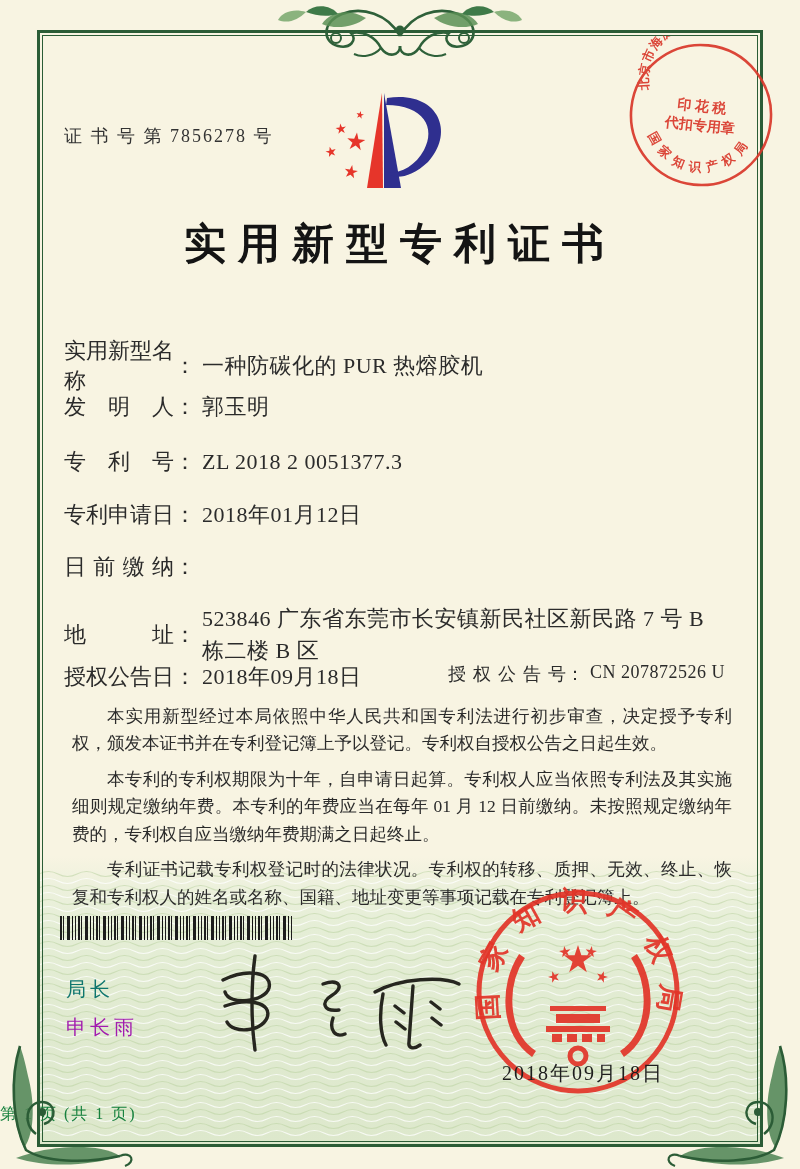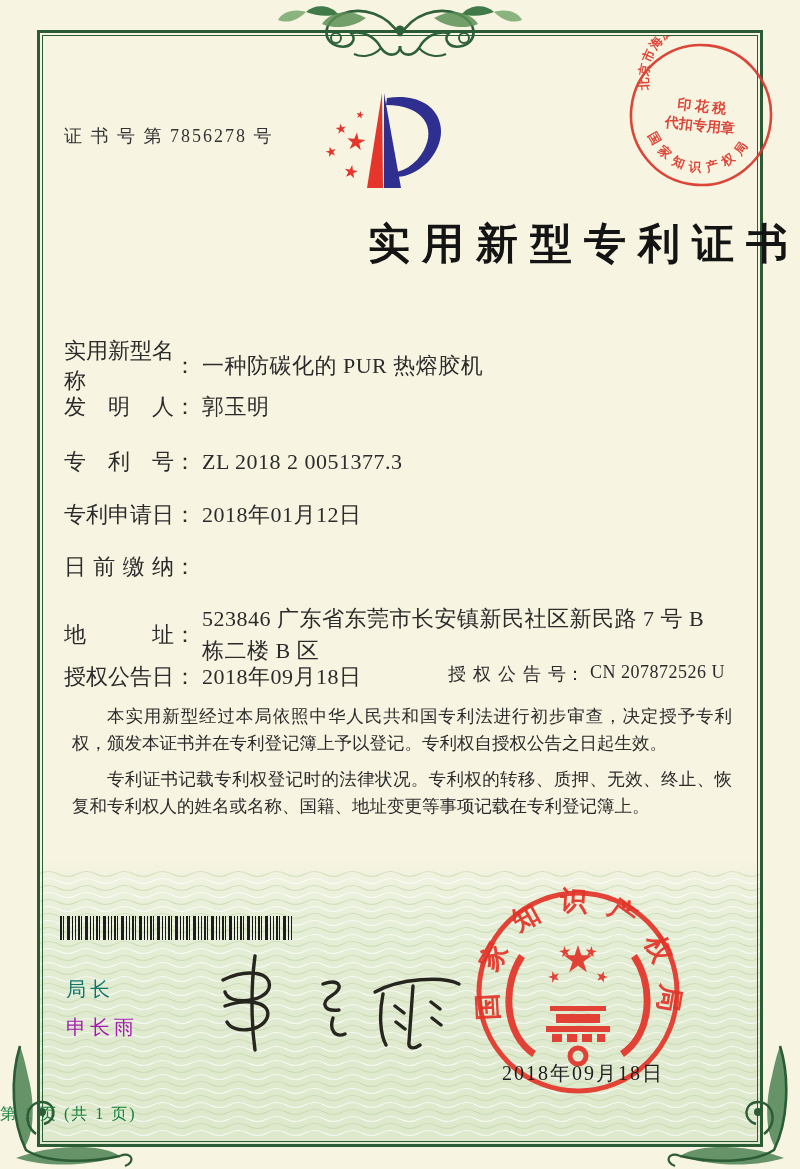--- a/index.html
+++ b/index.html
@@ -15,21 +15,21 @@
   .frame-inner{position:absolute;inset:2px;border:1px solid #2b5c36;}
   .orn{position:absolute;z-index:3;pointer-events:none;}
   .orn-top{left:238px;top:0px;}
   .orn-bl{left:4px;top:1038px;}
   .orn-br{left:666px;top:1038px;}
   
   .abs{position:absolute;z-index:2;}
   .certno{left:64px;top:88px;font-size:18px;letter-spacing:2px;color:#333;margin-top:36px;}
   .logo{left:310px;top:88px;}
   .stamp{left:626px;top:40px;transform:rotate(6deg);opacity:.93;}
-  .title{left:0;top:216px;width:800px;text-align:right;font-size:42px;font-weight:bold;
+  .title{left:0;top:216px;width:800px;text-align:center;font-size:42px;font-weight:bold;
          letter-spacing:12px;color:#141414;}
   .frow{left:64px;width:676px;font-size:22px;display:flex;align-items:center;}
   .flabel{display:inline-block;width:110px;text-align:justify;text-align-last:justify;flex:0 0 110px;}
   .fcolon{flex:0 0 auto;margin-right:6px;}
   .fvalue{letter-spacing:.5px;}
   .r0{top:336px}.r1{top:392px}.r2{top:447px}.r3{top:500px}.r4{top:552px}
   .r5{top:603px}.r6{top:662px}
   .addr .fvalue{max-width:505px;line-height:1.45;}
   .frow-right{left:448px;width:300px;top:662px;font-size:18px;display:flex;}
   .frow-right .flabel{width:118px;flex:0 0 118px;}
@@ -201,20 +201,21 @@
       <span class="fvalue">2018年09月18日</span>
   </div>
   <div class="abs frow-right">
     <span class="flabel">授权公告号</span>
       <span class="fcolon">：</span>
       <span class="fvalue">CN 207872526 U</span>
   </div>
 
   <div class="abs paras">
     <p>本实用新型经过本局依照中华人民共和国专利法进行初步审查，决定授予专利权，颁发本证书并在专利登记簿上予以登记。专利权自授权公告之日起生效。</p>
+    <p>本专利的专利权期限为十年，自申请日起算。专利权人应当依照专利法及其实施细则规定缴纳年费。本专利的年费应当在每年 01 月 12 日前缴纳。未按照规定缴纳年费的，专利权自应当缴纳年费期满之日起终止。</p>
     <p>专利证书记载专利权登记时的法律状况。专利权的转移、质押、无效、终止、恢复和专利权人的姓名或名称、国籍、地址变更等事项记载在专利登记簿上。</p>
   </div>
 
   <div class="abs barcode"></div>
 
   <div class="abs officer-title">局长</div>
   <div class="abs officer-name">申长雨</div>
 
   <svg class="abs signature" width="280" height="120" viewBox="0 0 280 120">
     <g fill="none" stroke="#26261f" stroke-width="3.4" stroke-linecap="round">

